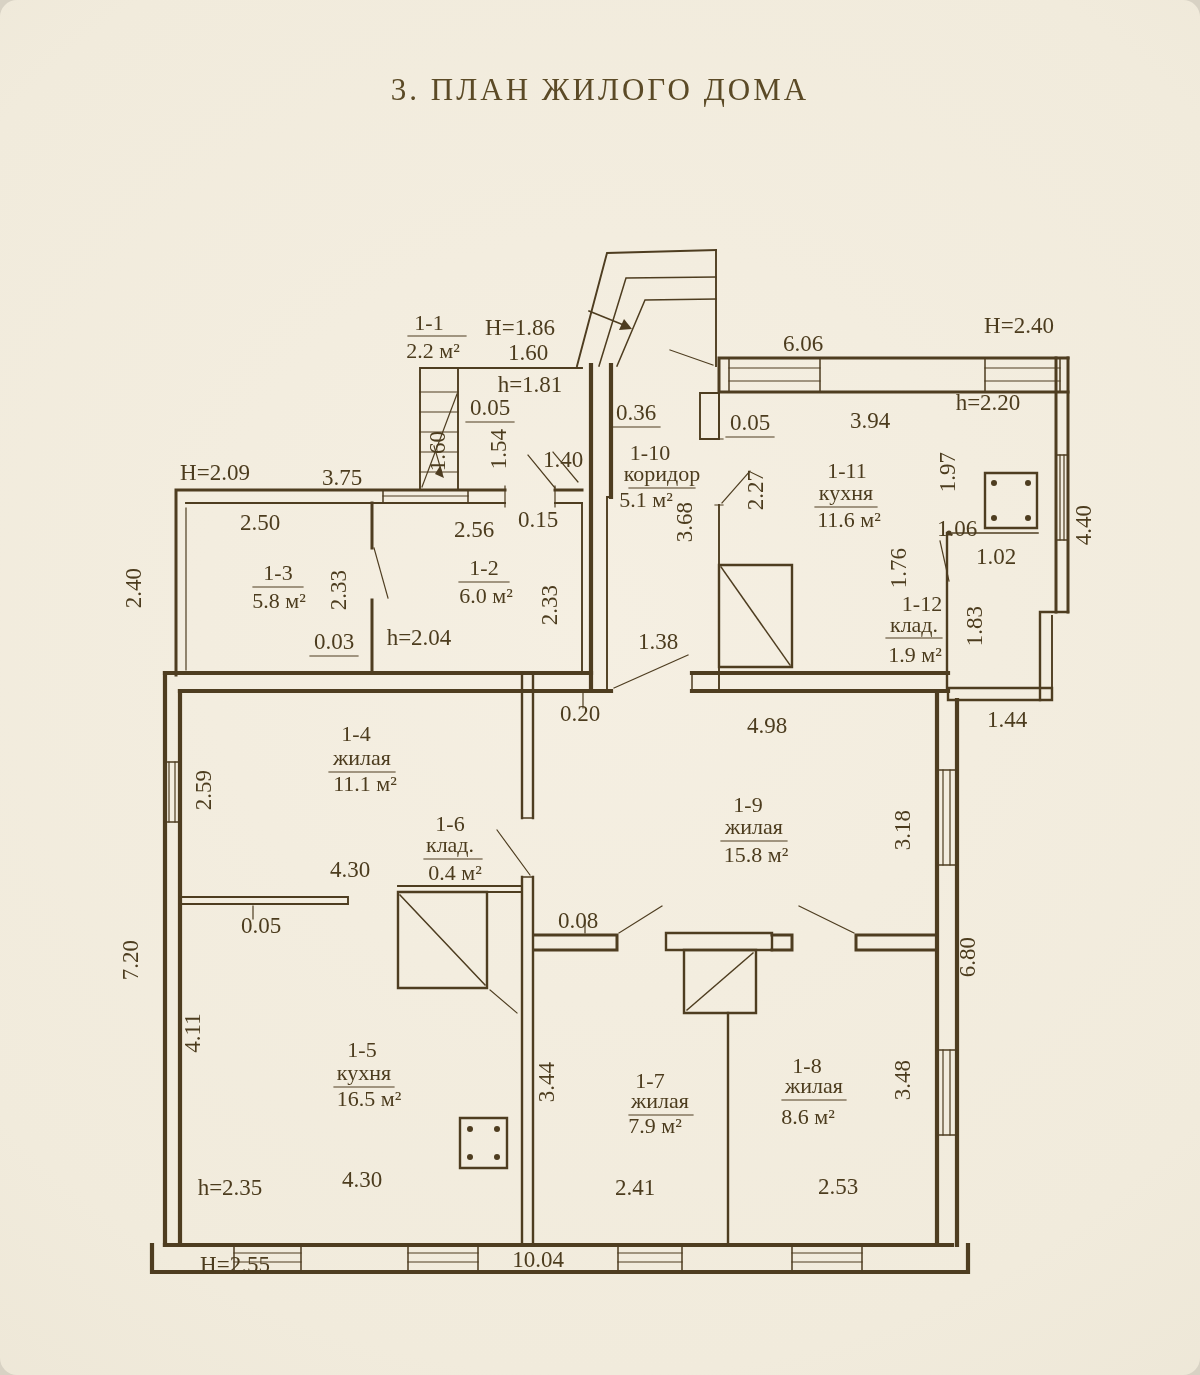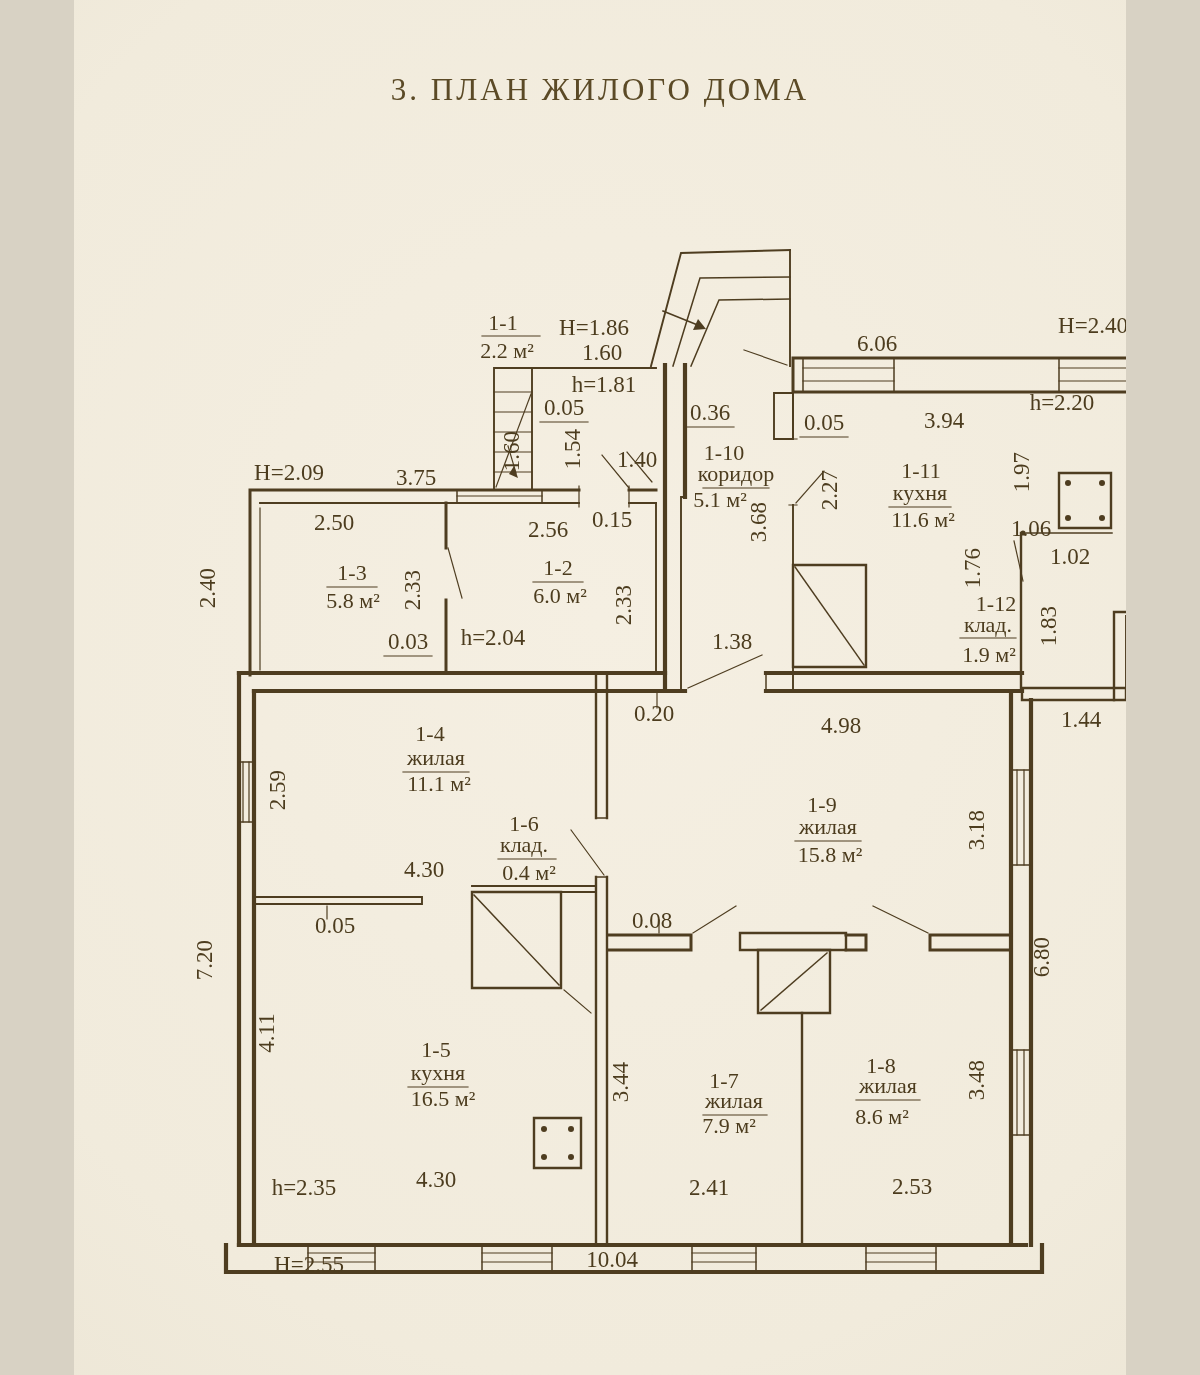--- a/index.html
+++ b/index.html
@@ -1,19 +1,19 @@
 <!DOCTYPE html>
 <html><head>
 <meta charset="utf-8">
 <style>
   html,body{margin:0;padding:0;background:#d8d2c4;}
   .page{
-    position:relative;width:1052px;height:1375px;margin:0 auto;
+    position:relative;width:1200px;height:1375px;margin:0 auto;
     background:radial-gradient(ellipse 120% 100% at 50% 45%, #f5efe2 0%, #f1ebdc 55%, #e7e0ce 100%);
-    overflow:hidden;font-family:"Liberation Serif", serif;
+    overflow:hidden;font-family:"Liberation Serif", serif;border-radius:17px;
   }
   .plan-title{
     position:absolute;top:72px;left:0;width:100%;text-align:center;
     font-size:31px;letter-spacing:3px;color:#5b4a26;font-weight:500;
   }
   svg{position:absolute;left:0;top:0;}
   .ln{stroke:#4e3d20;fill:none;stroke-linecap:square;}
   .w4{stroke-width:4.2;} .w3{stroke-width:3;} .w25{stroke-width:2.4;}
   .w2{stroke-width:1.9;} .w15{stroke-width:1.5;} .w12{stroke-width:1.2;}
   .fillink{fill:#4e3d20;stroke:none;}

